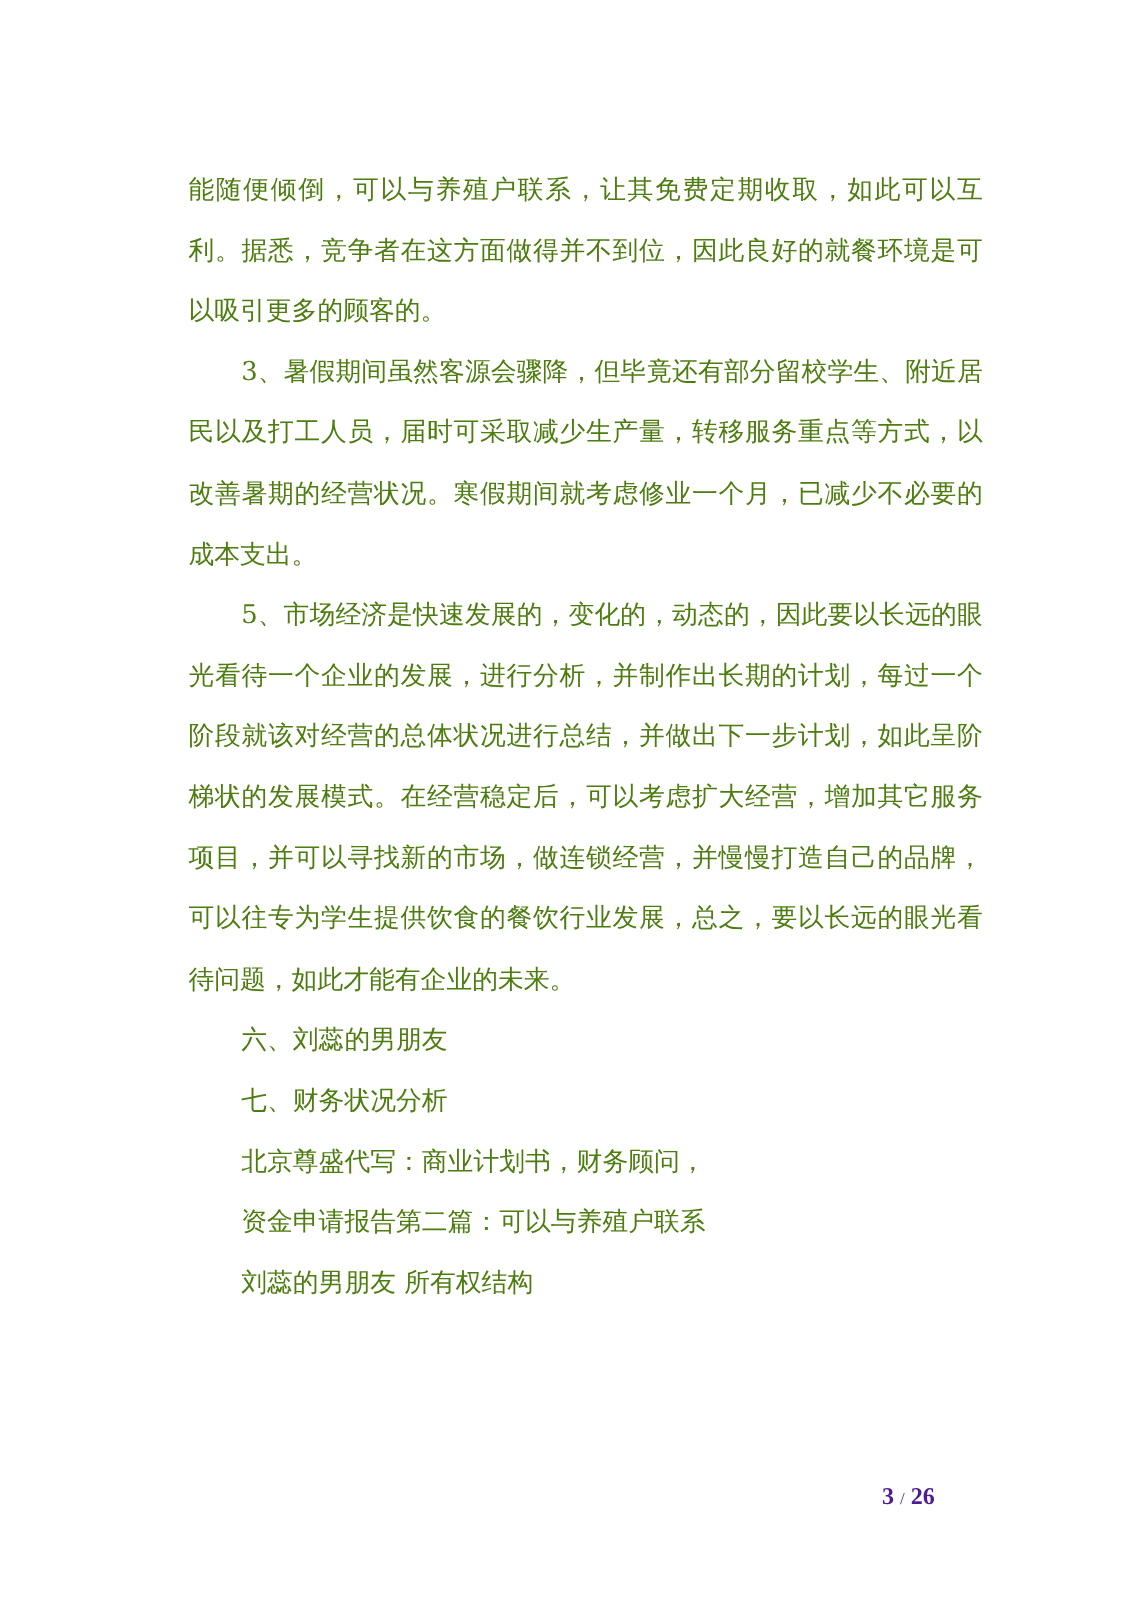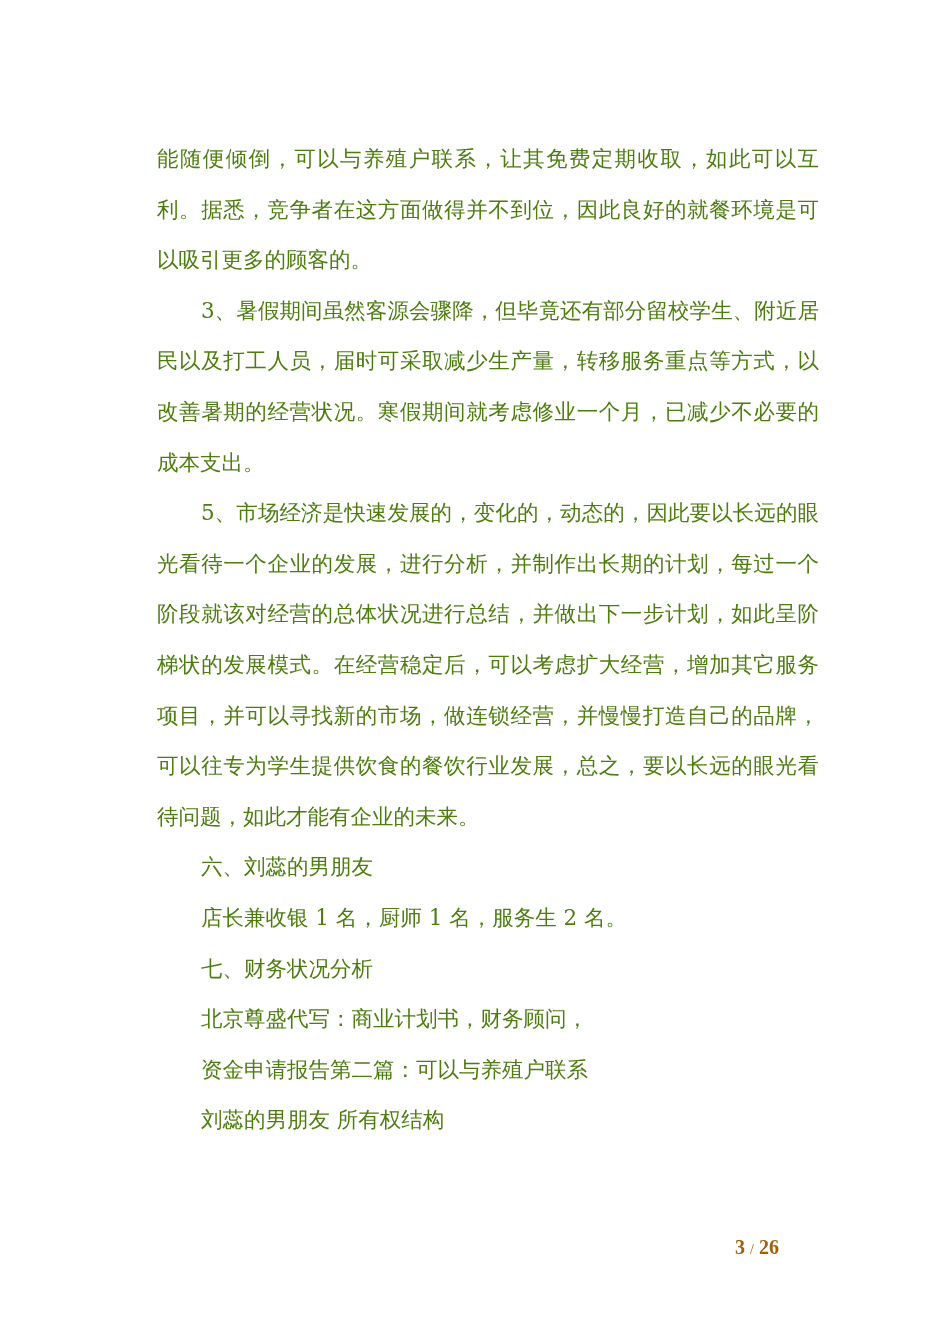--- a/index.html
+++ b/index.html
@@ -9,34 +9,33 @@
     position: absolute; left: 145px; top: 134px; width: 662px;
     font-family: "DejaVu Serif", "Liberation Serif", serif;
     font-size: 21.5px; line-height: 50.6px; color: #4d7c0f;
     text-align: justify; text-justify: inter-character; margin-left: 12px;
   }
   .content p { margin: 0; }
   .indent { text-indent: 44px; }
   .footer {
     position: absolute; left: 735px; top: 1236px;
     font-family: "Liberation Serif", "DejaVu Serif", serif;
-    font-size: 20px; font-weight: bold; color: #a16207;
+    font-size: 20px; font-weight: bold; color: #4c1d95;
   }
   .footer .slash { font-weight: normal; font-size: 14px; }
 </style>
 </head>
 <body>
 
 <div class="page">
   <div class="content">
     <p>能随便倾倒，可以与养殖户联系，让其免费定期收取，如此可以互利。据悉，竞争者在这方面做得并不到位，因此良好的就餐环境是可以吸引更多的顾客的。</p>
     <p class="indent">3、暑假期间虽然客源会骤降，但毕竟还有部分留校学生、附近居民以及打工人员，届时可采取减少生产量，转移服务重点等方式，以改善暑期的经营状况。寒假期间就考虑修业一个月，已减少不必要的成本支出。</p>
     <p class="indent">5、市场经济是快速发展的，变化的，动态的，因此要以长远的眼光看待一个企业的发展，进行分析，并制作出长期的计划，每过一个阶段就该对经营的总体状况进行总结，并做出下一步计划，如此呈阶梯状的发展模式。在经营稳定后，可以考虑扩大经营，增加其它服务项目，并可以寻找新的市场，做连锁经营，并慢慢打造自己的品牌，可以往专为学生提供饮食的餐饮行业发展，总之，要以长远的眼光看待问题，如此才能有企业的未来。</p>
     <p class="indent">六、刘蕊的男朋友</p>
-    <p class="indent">店长兼收银 1 名，厨师 1 名，服务生 2 名。</p>
     <p class="indent">七、财务状况分析</p>
     <p class="indent">北京尊盛代写：商业计划书，财务顾问，</p>
     <p class="indent">资金申请报告第二篇：可以与养殖户联系</p>
     <p class="indent">刘蕊的男朋友 所有权结构</p>
   </div>
 
   <div class="footer">
     <span>3</span>
     <span class="slash">/</span>
     <span>26</span>

